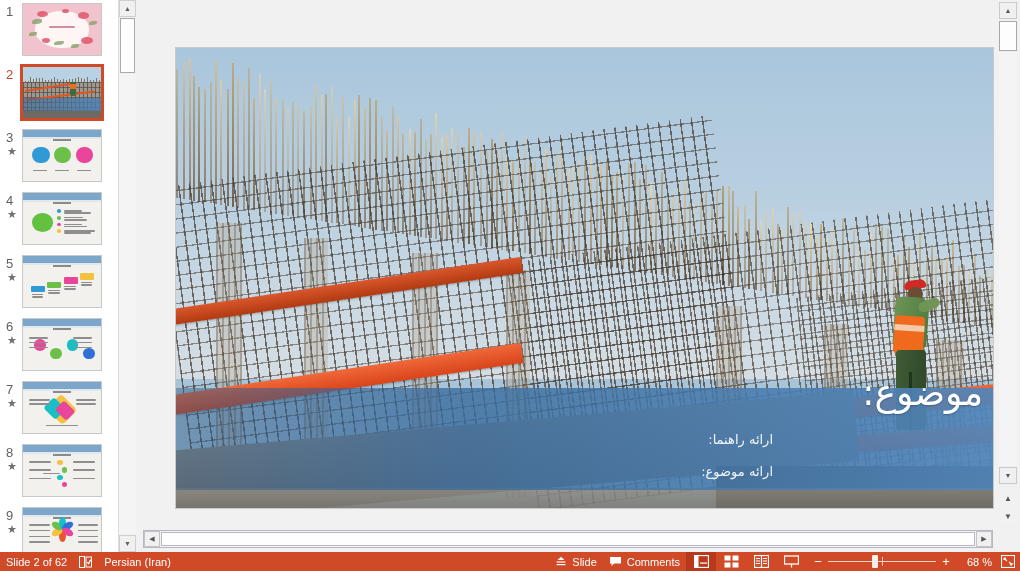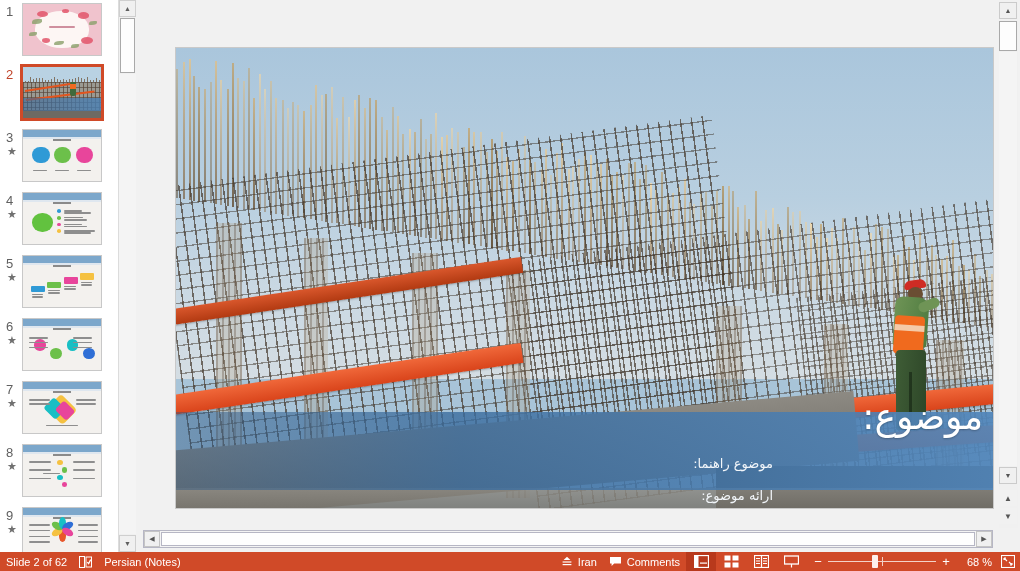--- a/index.html
+++ b/index.html
@@ -216,21 +216,21 @@
     background: linear-gradient(95deg, #3f5d36, #2d4628);
     border-radius: 4px 4px 2px 2px;
   }
   #worker .legs::after {
     content: ""; position: absolute; left: 13px; top: 22px; width: 3px; height: 58px;
     background: rgba(20,35,18,.6);
   }
 
   
   #band {
-    position: absolute; left: 0; bottom: 18px; width: 100%; height: 78px;
+    position: absolute; left: 0; bottom: 18px; width: 100%; height: 102px;
     background: linear-gradient(90deg, rgba(40,84,130,.42) 0%, rgba(58,108,158,.80) 35%, rgba(82,134,186,.93) 100%);
     padding-left: 24px;
   }
   #band-title {
     position: absolute; right: 10px; top: -16px;
     font-size: 36px; color: #ffffff; direction: rtl;
     font-family: "DejaVu Sans", sans-serif;
     text-shadow: 0 1px 2px rgba(0,0,0,.25);
     white-space: nowrap;
   }
@@ -850,21 +850,21 @@
         <div class="cap"></div>
         <div class="head"></div>
         <div class="torso"></div>
         <div class="arm"></div>
         <div class="vest"></div>
         <div class="legs"></div>
       </div>
 
       <div id="band">
         <div id="band-title">موضوع:</div>
-        <div class="band-line" id="band-line1">موضوع راهنما:</div>
+        <div class="band-line" id="band-line1">ارائه راهنما:</div>
         <div class="band-line" id="band-line2">ارائه موضوع:</div>
       </div>
 
     </div>
   </div>
 
   <div id="hscroll">
     <div class="hs-btn" id="hs-left">
       <span>◀</span>
     </div>
@@ -893,31 +893,31 @@
 
   <div id="status">
     <div class="sb-item" id="slide-count">Slide 2 of 62</div>
     <div class="sb-item" id="access-icon">
       <svg width="13" height="12" viewBox="0 0 13 12">
         <rect x="0.5" y="0.5" width="5" height="11" fill="none" stroke="#ffffff" stroke-width="1"></rect>
         <rect x="7" y="1" width="5.5" height="10" fill="none" stroke="#ffffff" stroke-width="1"></rect>
         <path d="M8.3 6.2 L9.6 7.6 L11.7 3.6" fill="none" stroke="#ffffff" stroke-width="1.2"></path>
       </svg>
     </div>
-    <div class="sb-item" id="lang">Persian (Notes)</div>
+    <div class="sb-item" id="lang">Persian (Iran)</div>
 
     <div id="sb-spacer"></div>
 
     <div class="sb-item" id="notes-btn">
       <svg width="12" height="11" viewBox="0 0 12 11">
         <path d="M6 0.8 L9.4 4 H2.6 Z" fill="#ffffff"></path>
         <rect x="1.6" y="5.4" width="8.8" height="1.2" fill="#ffffff"></rect>
         <rect x="1.6" y="8" width="8.8" height="1.2" fill="#ffffff"></rect>
       </svg>
-      <span>Iran</span>
+      <span>Slide</span>
     </div>
 
     <div class="sb-item" id="comments-btn">
       <svg width="13" height="11" viewBox="0 0 13 11">
         <path d="M1 1 H12 V7.6 H5.2 L2.6 10 V7.6 H1 Z" fill="#ffffff"></path>
       </svg>
       <span>Comments</span>
     </div>
 
     <div class="view-btn active">

